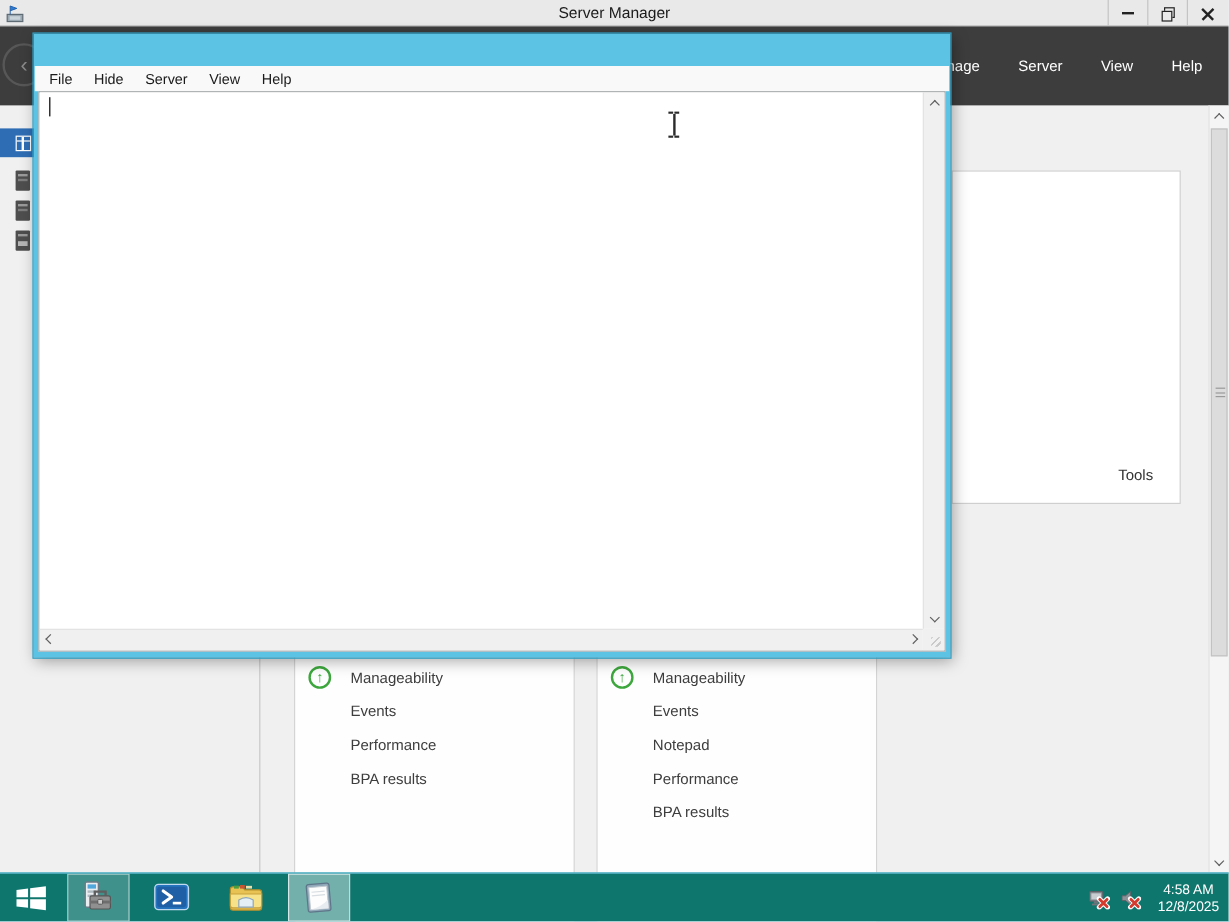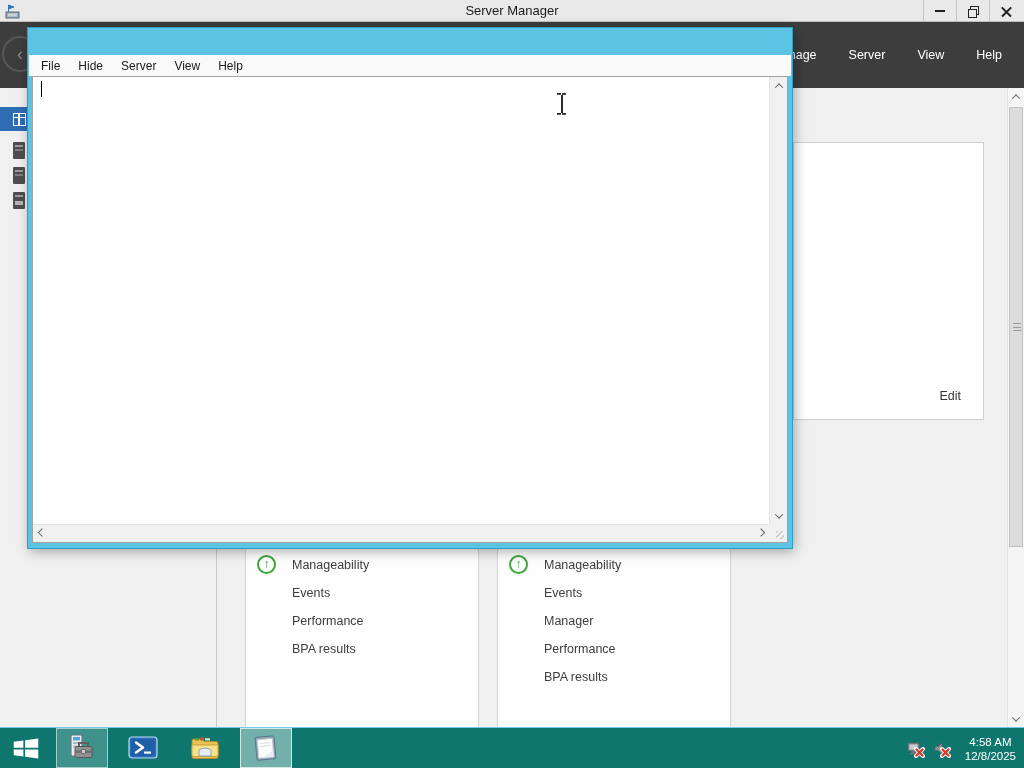--- a/index.html
+++ b/index.html
@@ -175,21 +175,21 @@
       </div>
       <div class="side-row" style="top:75px;">
         <span class="icon-server"></span>
       </div>
       <div class="side-row" style="top:100px;">
         <span class="icon-server alt"></span>
       </div>
     </div>
 
     <div class="welcome-panel">
-      <span class="hide-btn">Edit</span>
+      <span class="hide-btn">Tools</span>
     </div>
 
     <div class="role-tile t1">
       <div class="tile-rows">
         <div class="tile-row">
           <span class="status-circle">↑</span>
           <span>Manageability</span>
         </div>
         <div class="tile-row">
           <span>Events</span>
@@ -206,21 +206,21 @@
     <div class="role-tile t2">
       <div class="tile-rows">
         <div class="tile-row">
           <span class="status-circle">↑</span>
           <span>Manageability</span>
         </div>
         <div class="tile-row">
           <span>Events</span>
         </div>
         <div class="tile-row">
-          <span>Manager</span>
+          <span>Notepad</span>
         </div>
         <div class="tile-row">
           <span>Performance</span>
         </div>
         <div class="tile-row">
           <span>BPA results</span>
         </div>
       </div>
     </div>
 

